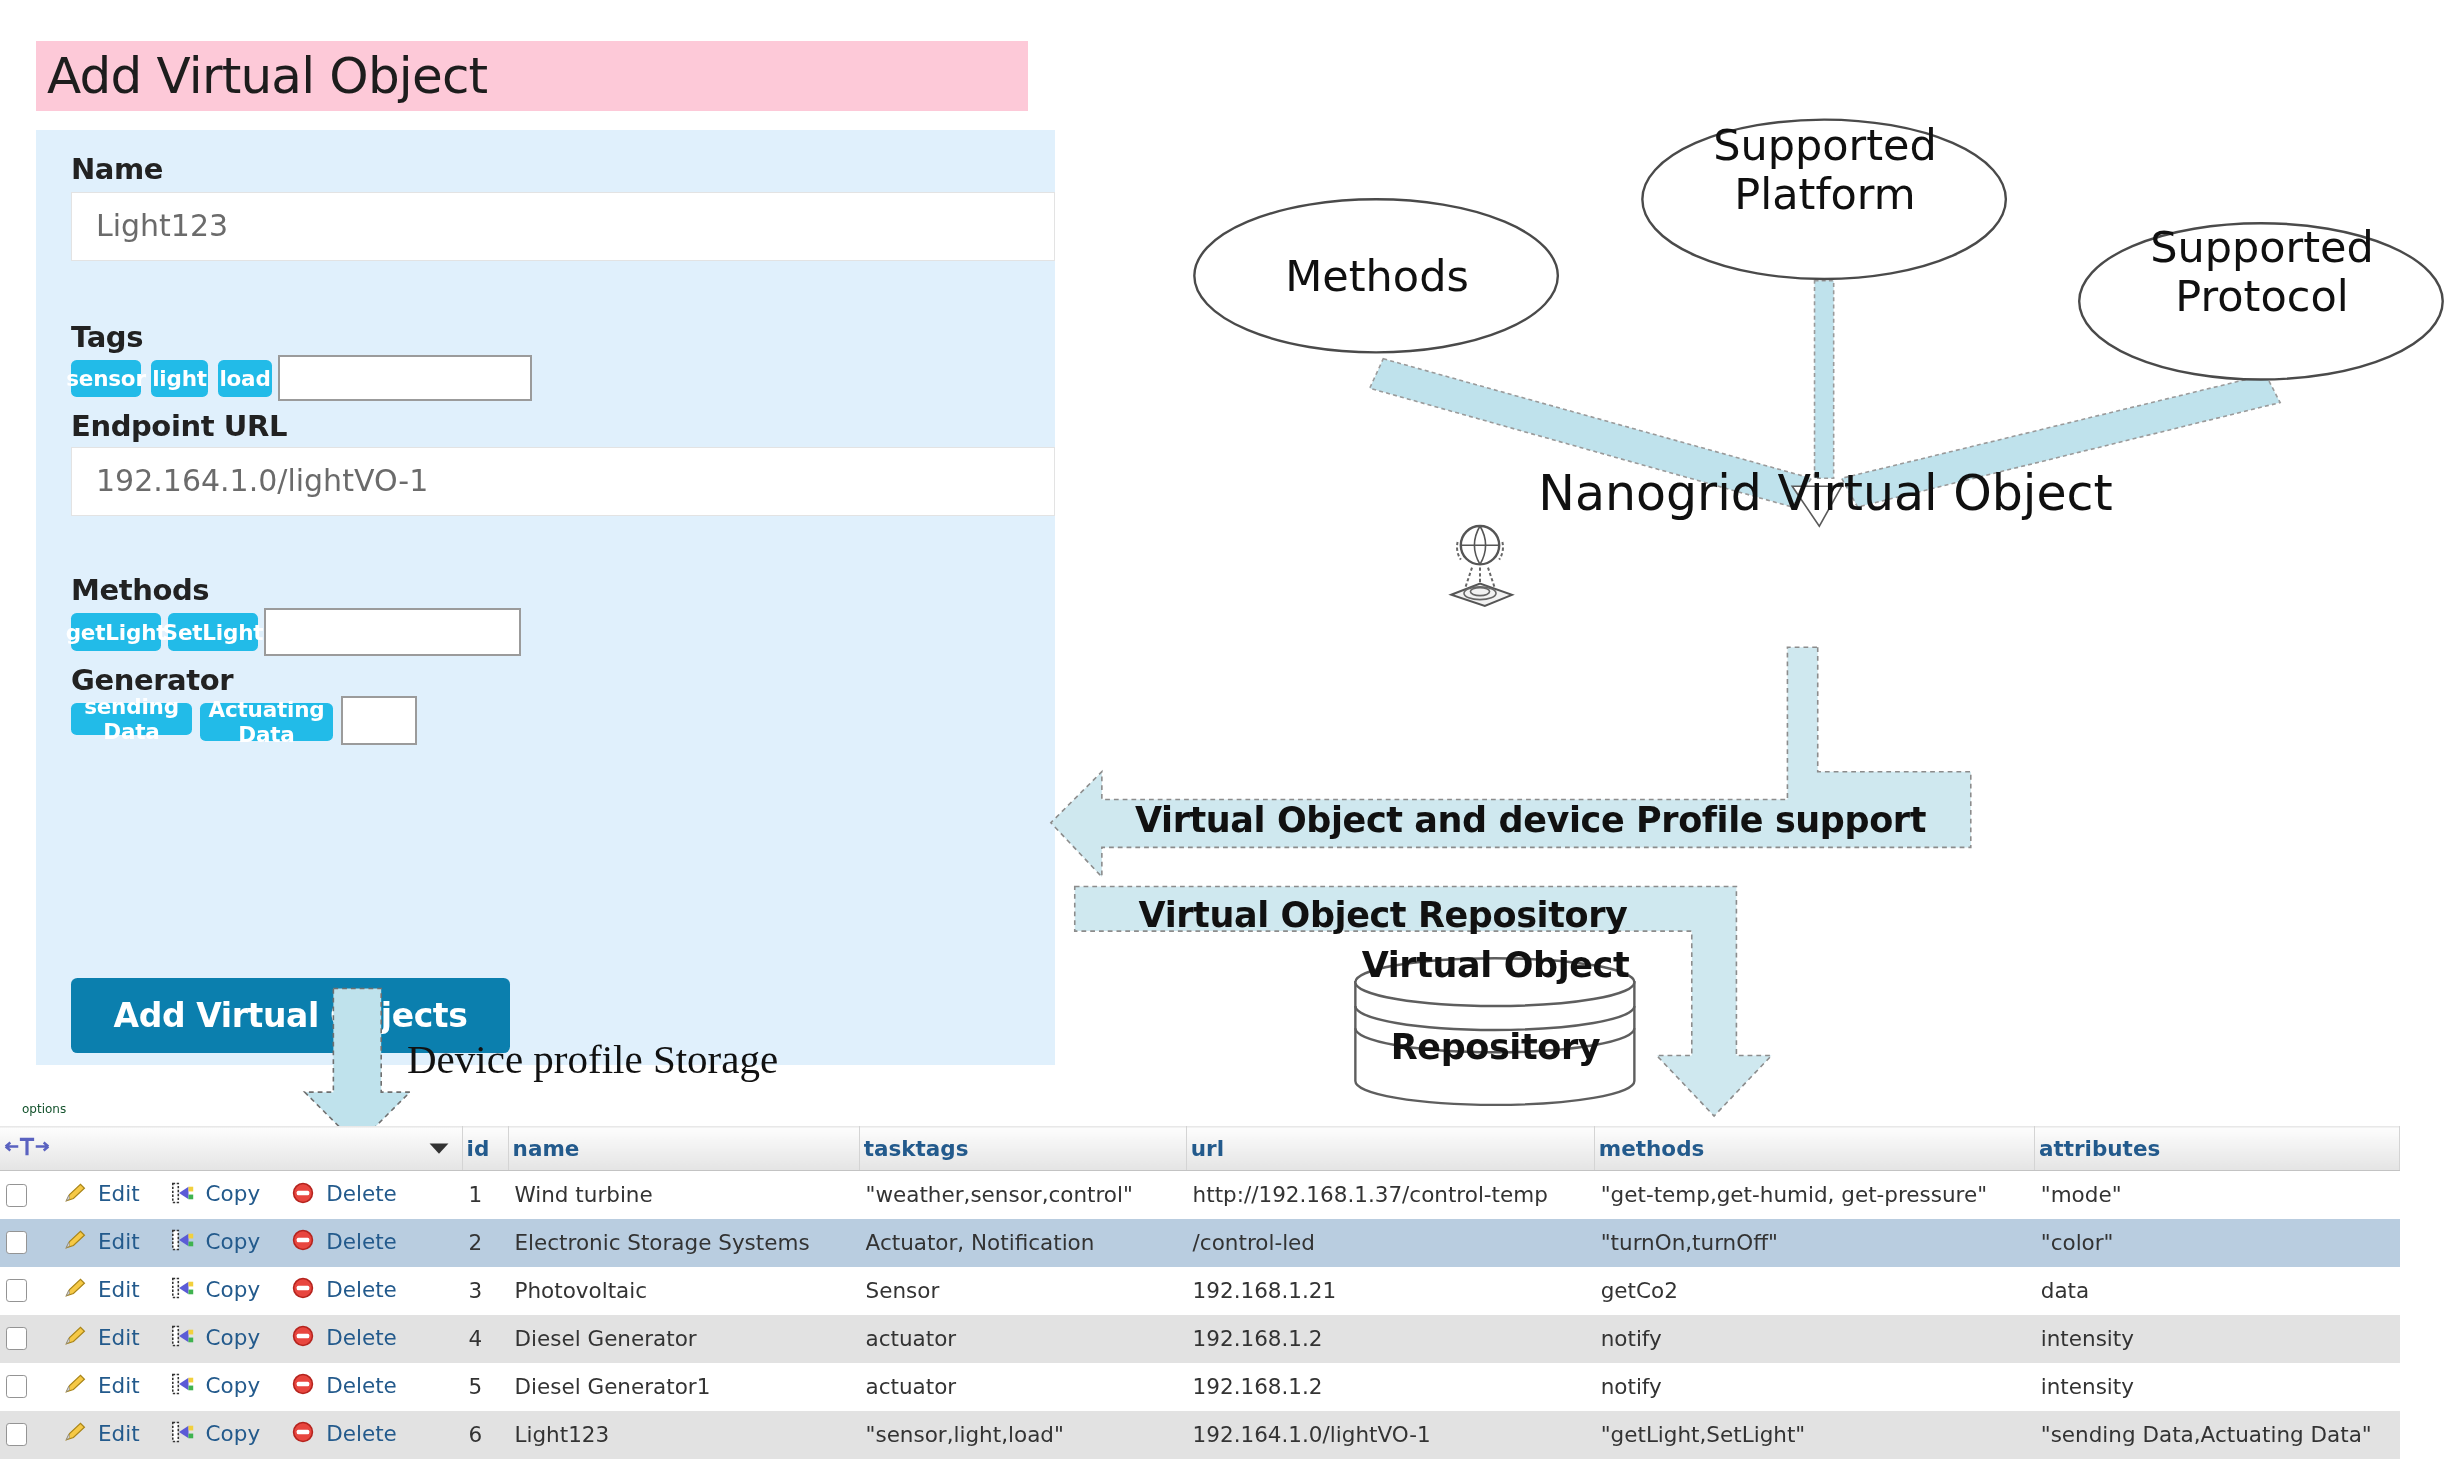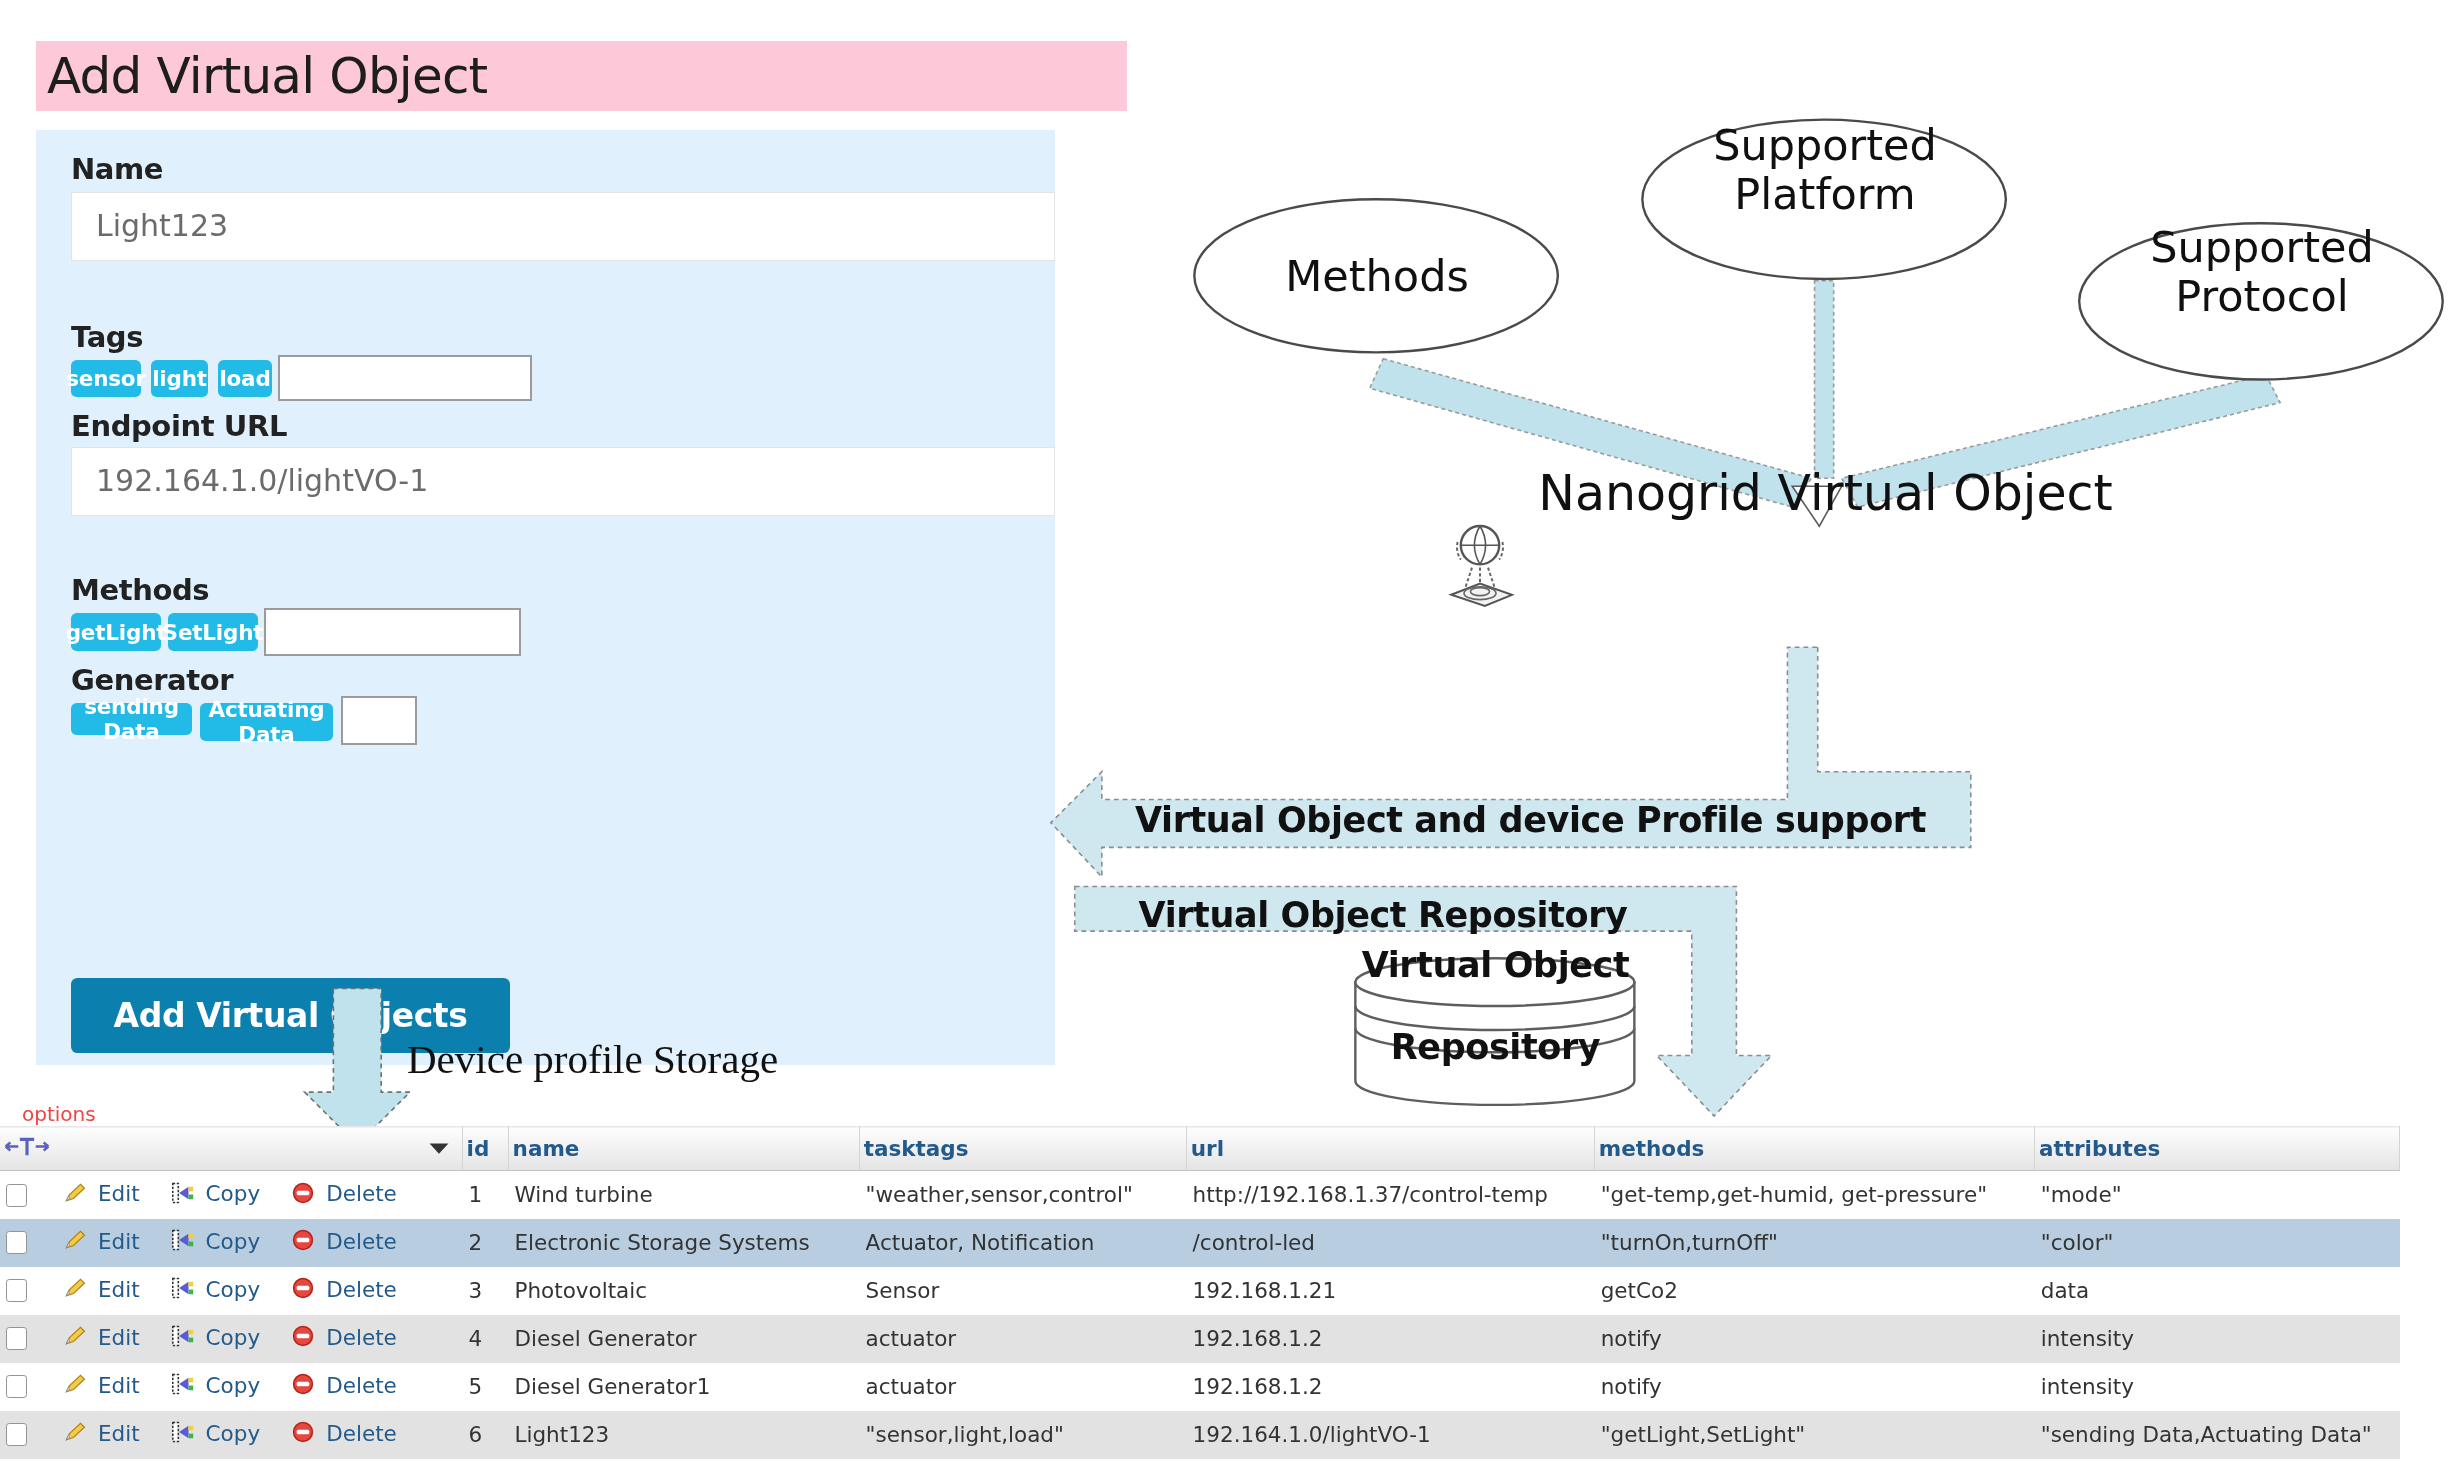--- a/index.html
+++ b/index.html
@@ -1,21 +1,21 @@
 <!DOCTYPE html>
 <html style="font-size:12.8px"><head>
 <meta charset="utf-8">
 <style>
   html,body{margin:0;padding:0;background:#ffffff;}
   body{width:2462px;height:1482px;position:relative;overflow:hidden;
        font-family:"Liberation Sans", sans-serif;}
 
   
   #form-panel{position:absolute;left:36px;top:41px;width:1019px;height:986px;}
-  #form-title{position:absolute;left:0;top:0;width:1091px;height:70px;
+  #form-title{position:absolute;left:0;top:0;width:992px;height:70px;
               background:#fdc9d8;box-sizing:border-box;padding-left:11px;}
   #form-title span{font-size:50px;color:#1d1d1d;line-height:70px;
                    letter-spacing:-0.8px;font-weight:400;
                    font-family:"DejaVu Sans", sans-serif;}
   #form-body{position:absolute;left:0;top:89px;width:1019px;height:935px;
              background:#e0f0fc;}
 
   .fld-label{position:absolute;font-size:29px;font-weight:bold;color:#222;
              font-family:"DejaVu Sans", sans-serif;letter-spacing:-0.4px;}
   .text-input{position:absolute;background:#ffffff;border:0.8px solid #e3e3e3;
@@ -77,21 +77,21 @@
   #db-table td{font-size:21.5px;color:#333;padding:8.8px 6.4px;height:48px;
                box-sizing:border-box;white-space:nowrap;margin-top:20px;}
   #db-table tr.odd td{background:#ffffff;}
   #db-table tr.even td{background:#e2e2e2;}
   #db-table tr.sel td{background:#b9cde0;}
   .act{color:#235a8c;font-size:21.5px;}
   .cb{display:inline-block;width:19px;height:21px;border:1.6px solid #949494;
       border-radius:3.2px;background:#fff;vertical-align:middle;}
   .ic{display:inline-block;vertical-align:middle;margin-right:4px;}
   .idcell{color:#333;}
-  #table-topbar{position:absolute;left:22px;top:1102px;font-size:20px;color:#ef4444;
+  #table-topbar{position:absolute;left:22px;top:1102px;font-size:12px;color:#14532d;
                 font-family:"DejaVu Sans", sans-serif;}
 </style>
 </head>
 <body>
 
 <div id="form-panel">
 
   <div id="form-title">
     <span>Add Virtual Object</span>
   </div>

